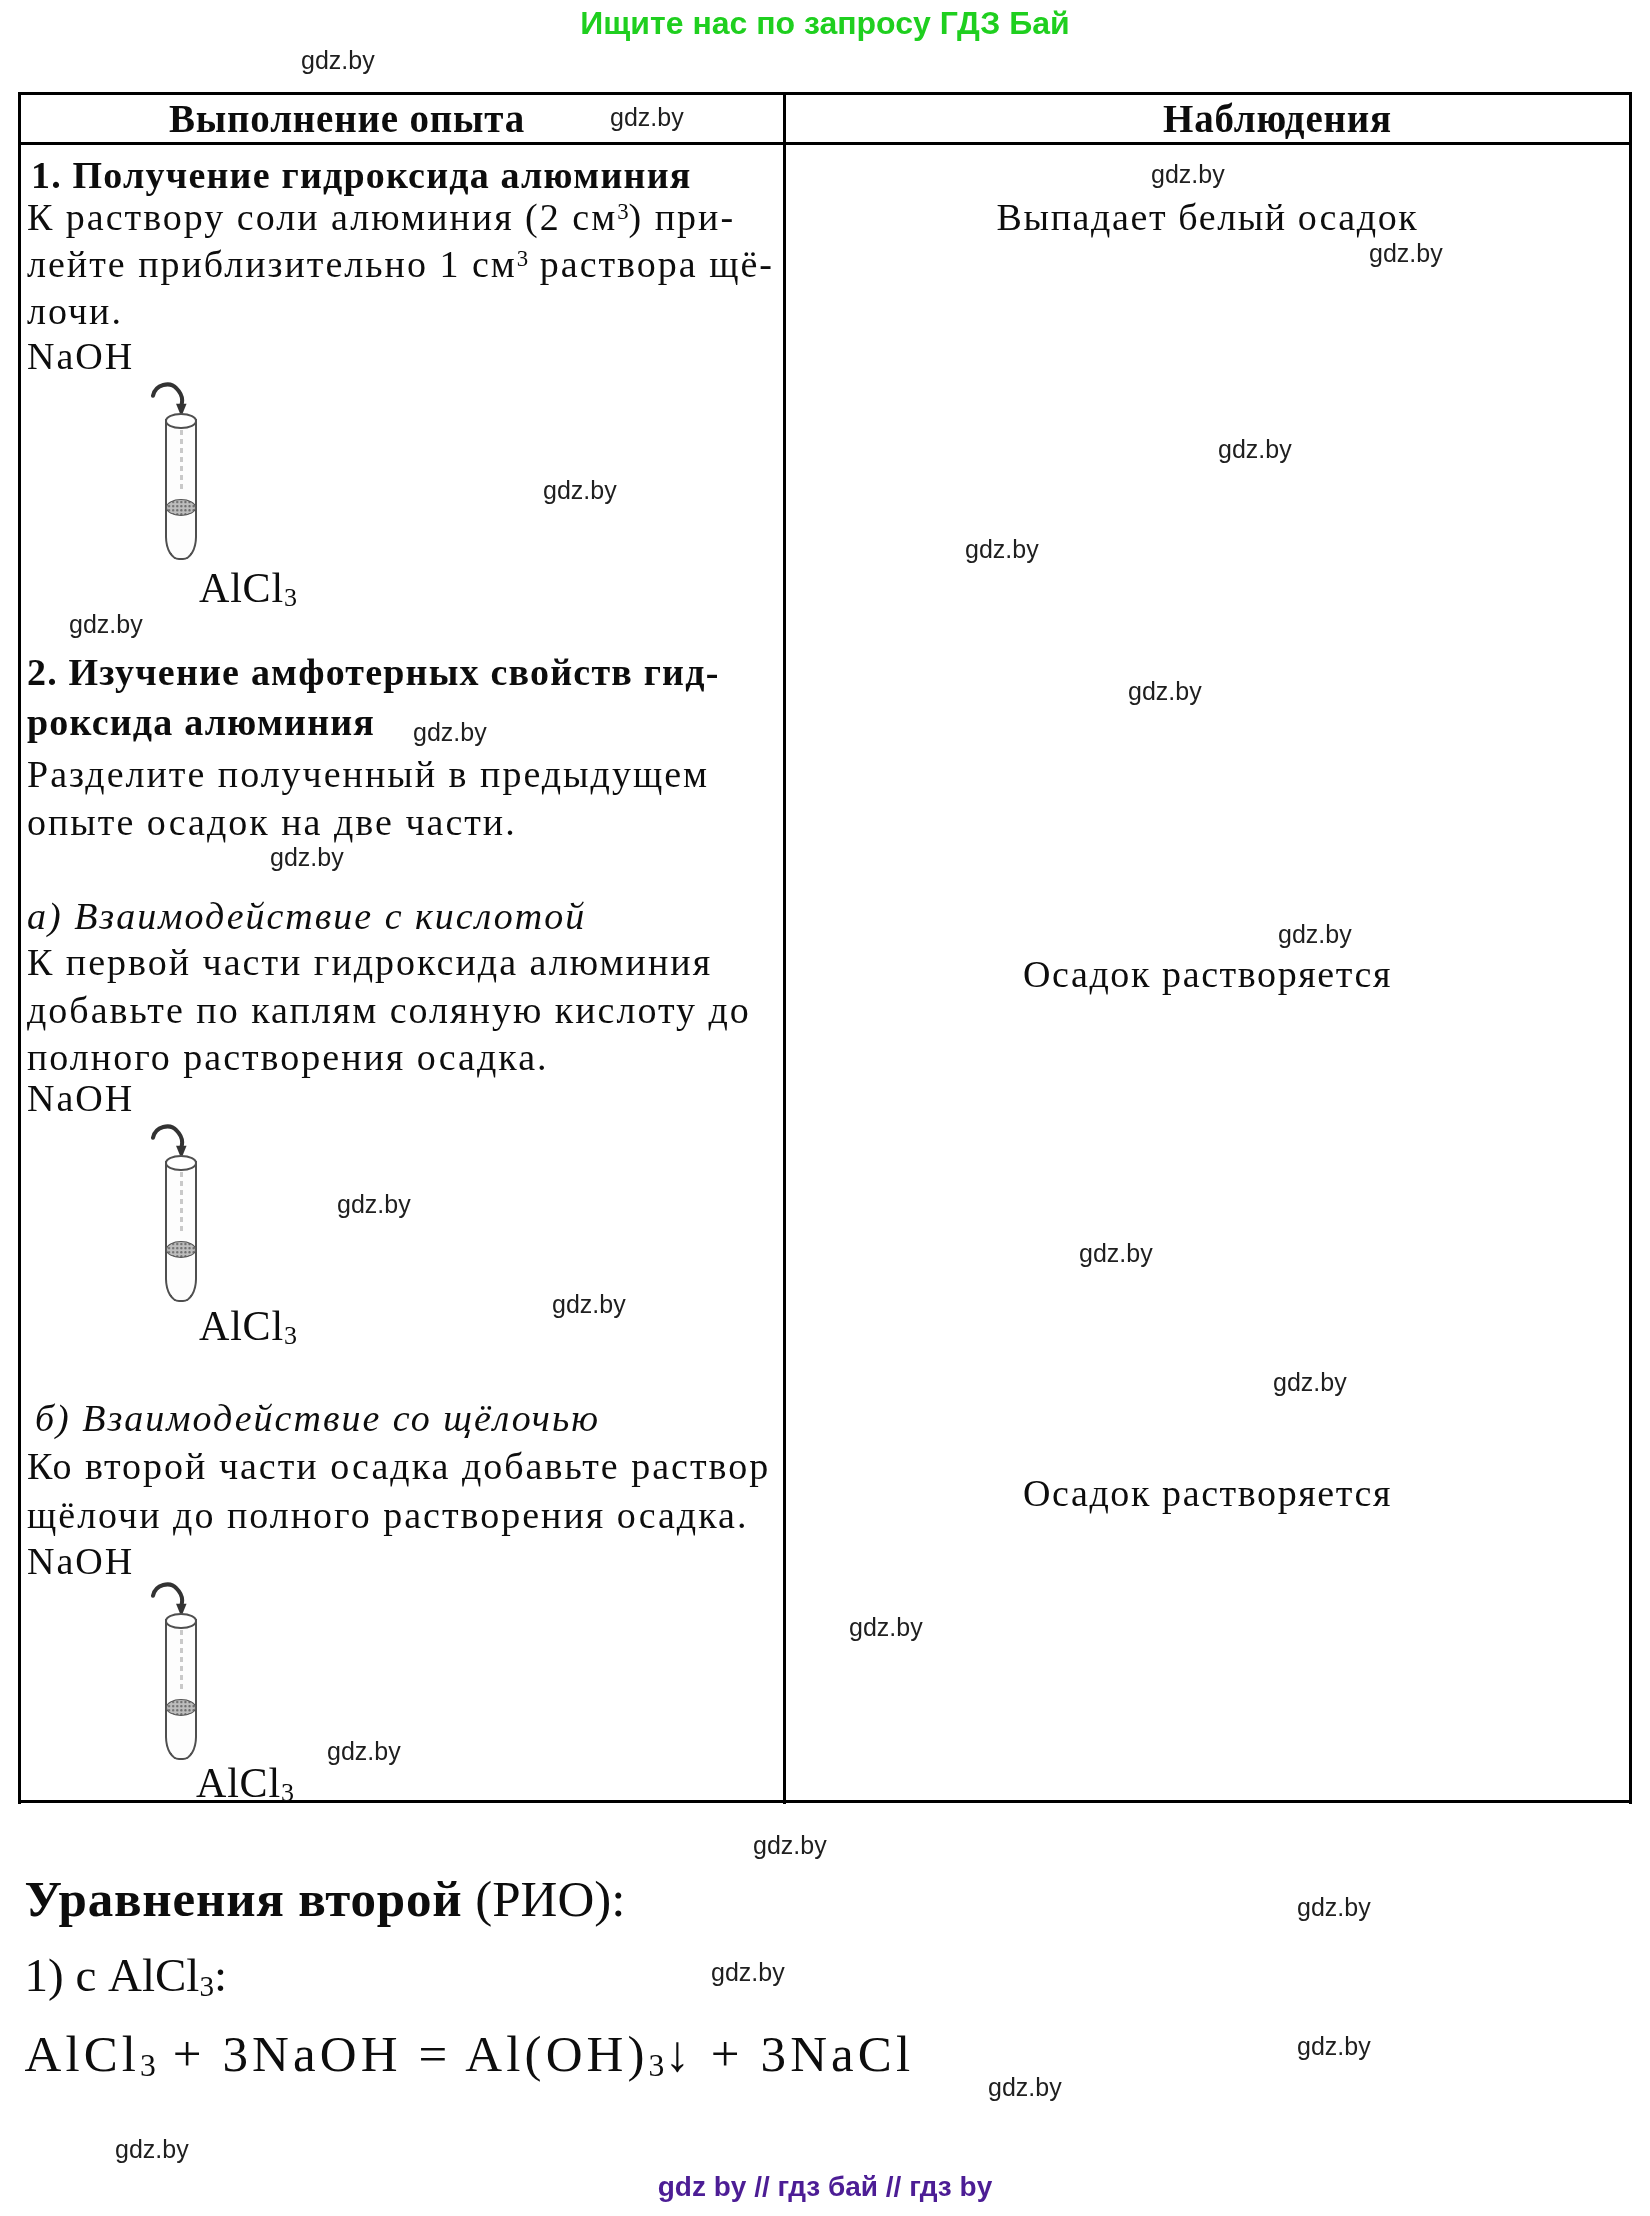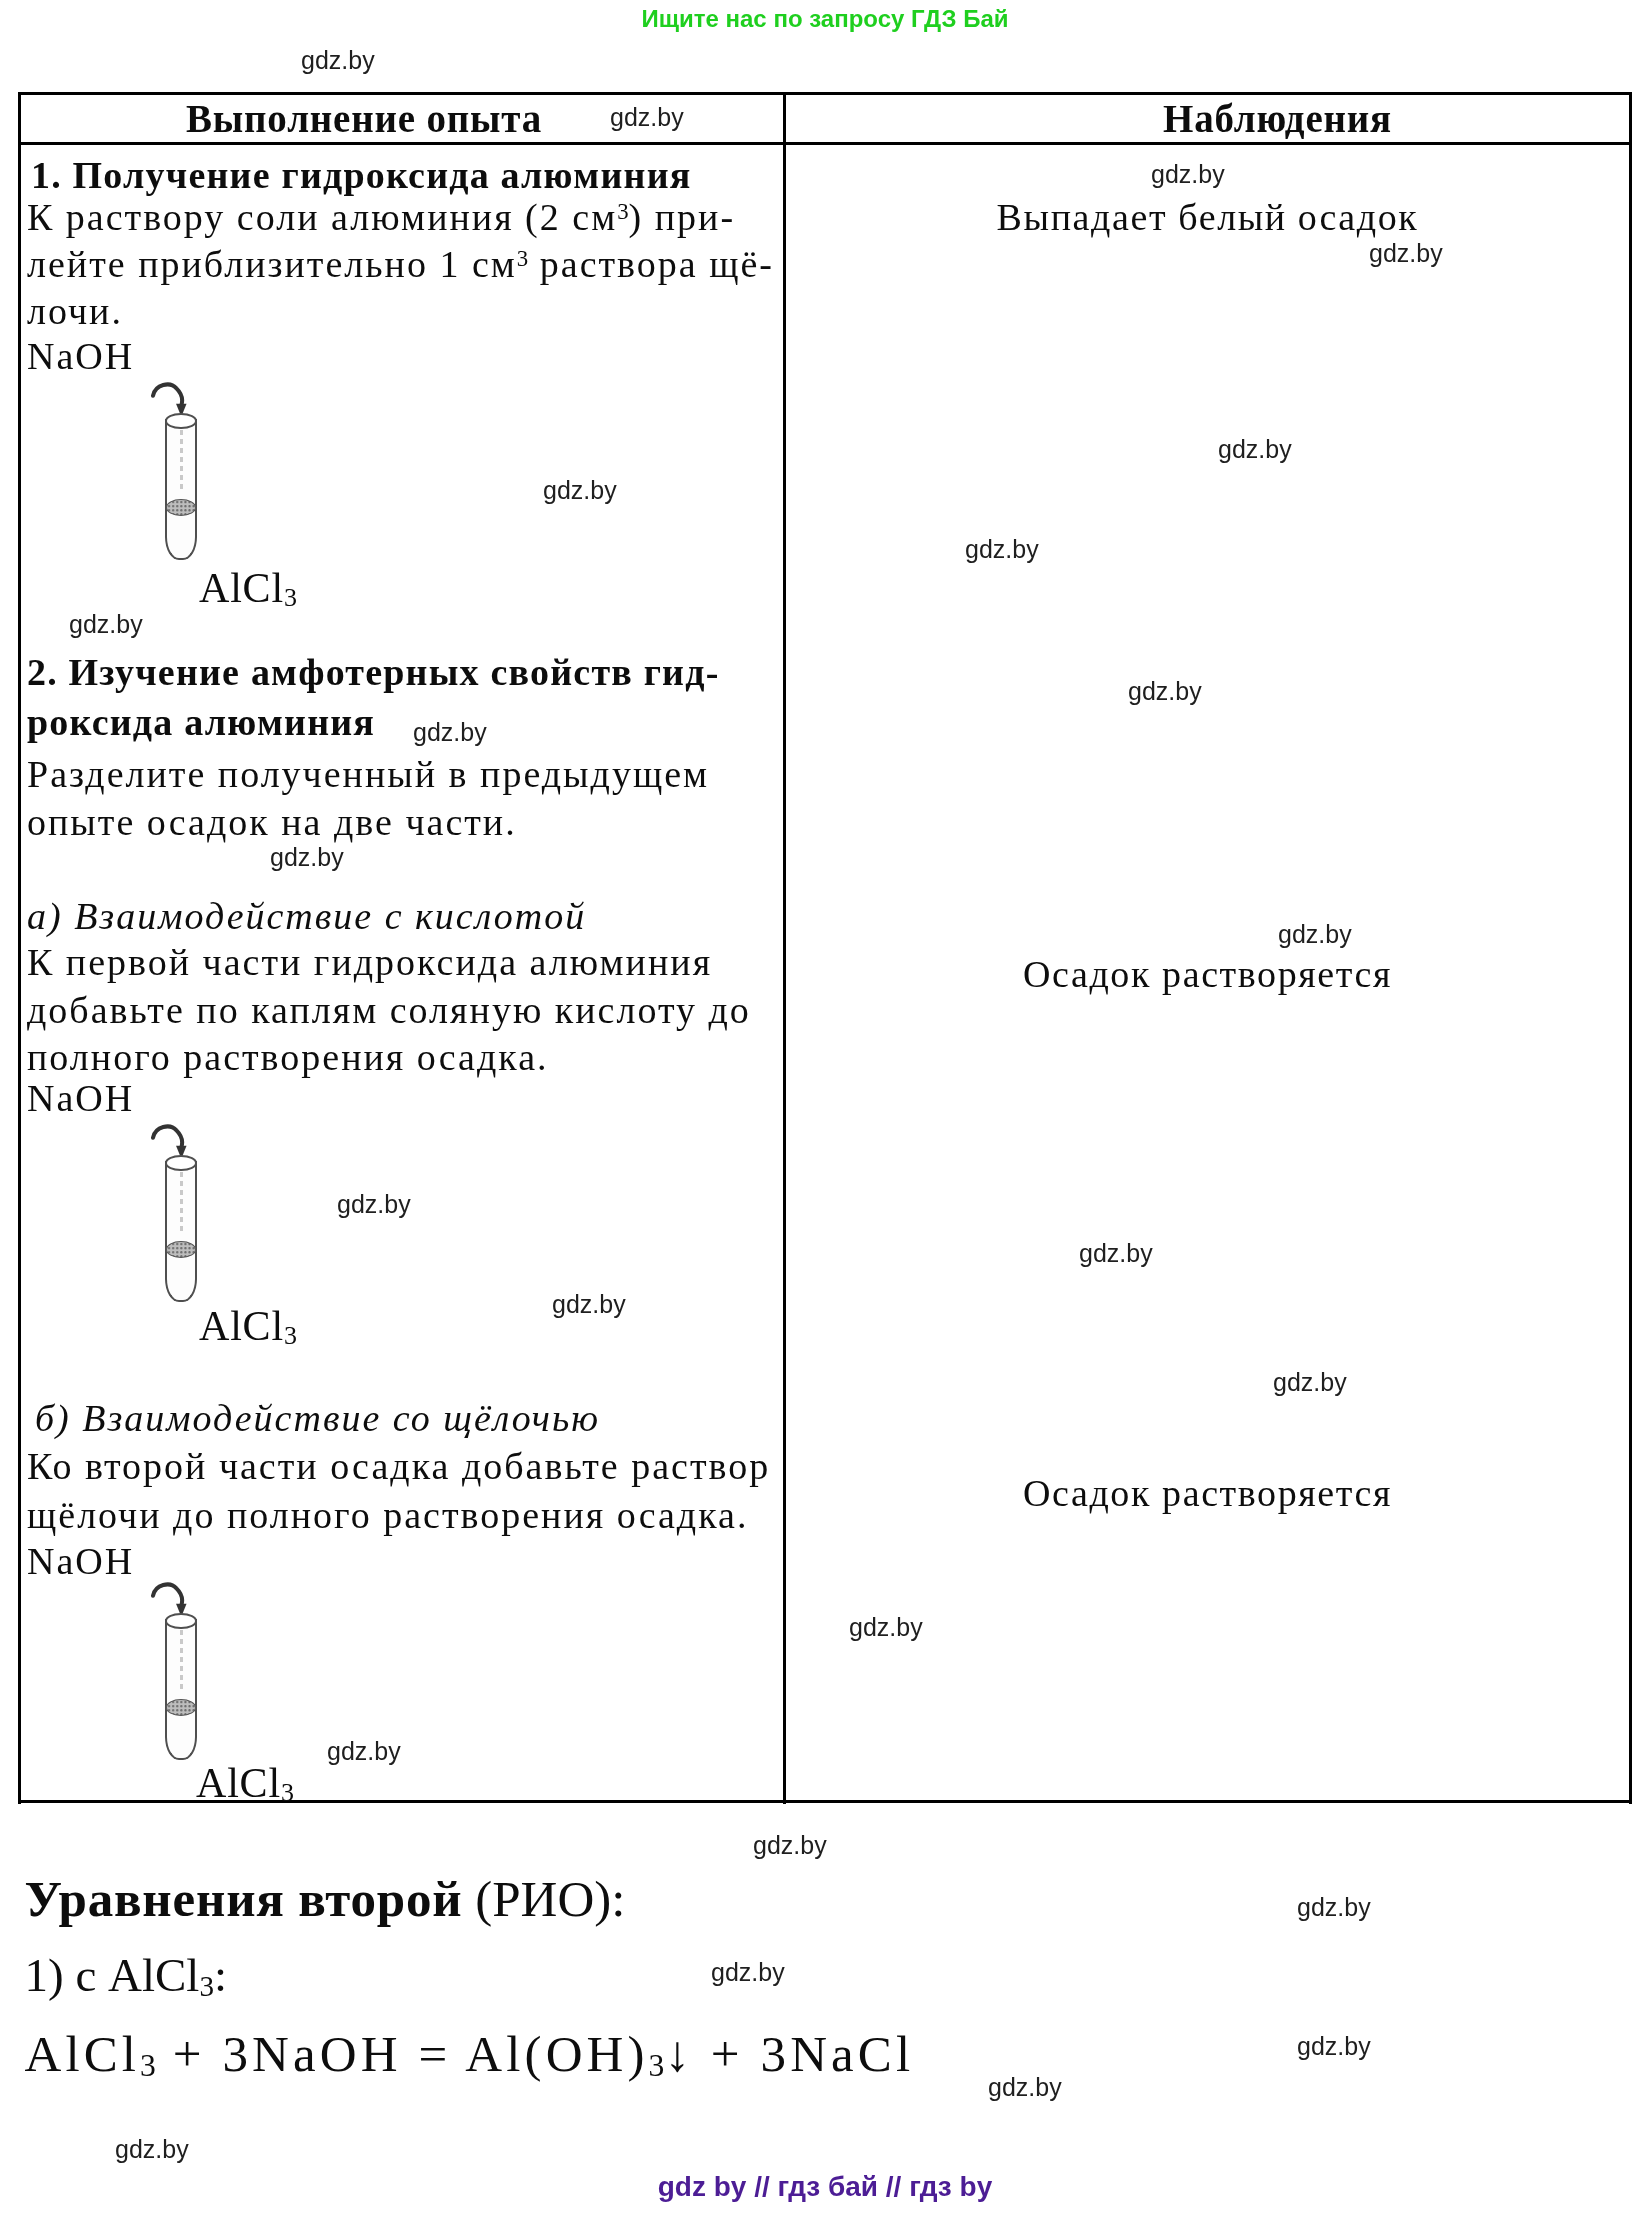--- a/index.html
+++ b/index.html
@@ -1,21 +1,21 @@
 <!DOCTYPE html>
 <html style="font-size:13px"><head>
 <meta charset="utf-8">
 <style>
   html,body{margin:0;padding:0;background:#ffffff;}
   .page{position:relative;width:1650px;height:2216px;background:#ffffff;overflow:hidden;
         font-family:"Liberation Serif","DejaVu Serif",serif;color:#0d0d0d;}
   .abs{position:absolute;}
   .banner{left:0;top:4.9px;width:1650px;text-align:center;
           font-family:"Liberation Sans","DejaVu Sans",sans-serif;
-          font-size:24px;font-weight:600;}
+          font-size:32px;font-weight:600;}
   .title{left:716px;top:23px;font-size:56px;font-weight:bold;letter-spacing:1.6px;}
   .line{background:#000;}
   .th{top:96px;font-size:39px;font-weight:bold;text-align:center;letter-spacing:0.8px;}
   .step{left:27px;font-size:38px;letter-spacing:2px;white-space:nowrap;line-height:1.15;}
   .step.b{font-weight:bold;letter-spacing:1.2px;}
   .step.i{font-style:italic;}
   .step.f{font-size:42px;letter-spacing:0.8px;}
   .obs{left:786px;width:843px;text-align:center;font-size:38px;letter-spacing:1.6px;white-space:nowrap;}
   .wm{font-family:"Liberation Sans","DejaVu Sans",sans-serif;font-size:25px;color:#1f1f1f;white-space:nowrap;}
   .tube-group{width:57px;height:196px;}
@@ -51,21 +51,21 @@
 
   <div class="abs banner" style="color: rgb(31, 207, 31);">Ищите нас по запросу ГДЗ Бай</div>
 
   <div class="abs line" style="left:18px;top:92px;width:1614px;height:3.3px;"></div>
   <div class="abs line" style="left:18px;top:142px;width:1614px;height:3.3px;"></div>
   <div class="abs line" style="left:18px;top:1800px;width:1614px;height:3.3px;"></div>
   <div class="abs line" style="left:18px;top:92px;width:3.3px;height:1712px;"></div>
   <div class="abs line" style="left:1629px;top:92px;width:3.3px;height:1712px;"></div>
   <div class="abs line" style="left:783px;top:92px;width:3.3px;height:1712px;"></div>
 
-  <div class="abs th" style="left:38px;width:652px;">Выполнение опыта</div>
+  <div class="abs th" style="left:21px;width:652px;">Выполнение опыта</div>
   <div class="abs th" style="left:786px;width:983px;">Наблюдения</div>
 
   <div id="steps-host">
       <div class="abs step b" style="left: 31px; top: 154px;">1. Получение гидроксида алюминия</div>
       <div class="abs step n" style="left: 27px; top: 196px;">К раствору соли алюминия (2 см<sup>3</sup>) при-</div>
       <div class="abs step n" style="left: 27px; top: 243px;">лейте приблизительно 1 см<sup>3</sup> раствора щё-</div>
       <div class="abs step n" style="left: 27px; top: 290px;">лочи.</div>
       <div class="abs step n" style="left: 27px; top: 335px;">NaOH</div>
       <div class="abs step f" style="left: 199px; top: 564px;">AlCl<sub>3</sub></div>
       <div class="abs step b" style="left: 27px; top: 651px;">2. Изучение амфотерных свойств гид-</div>

